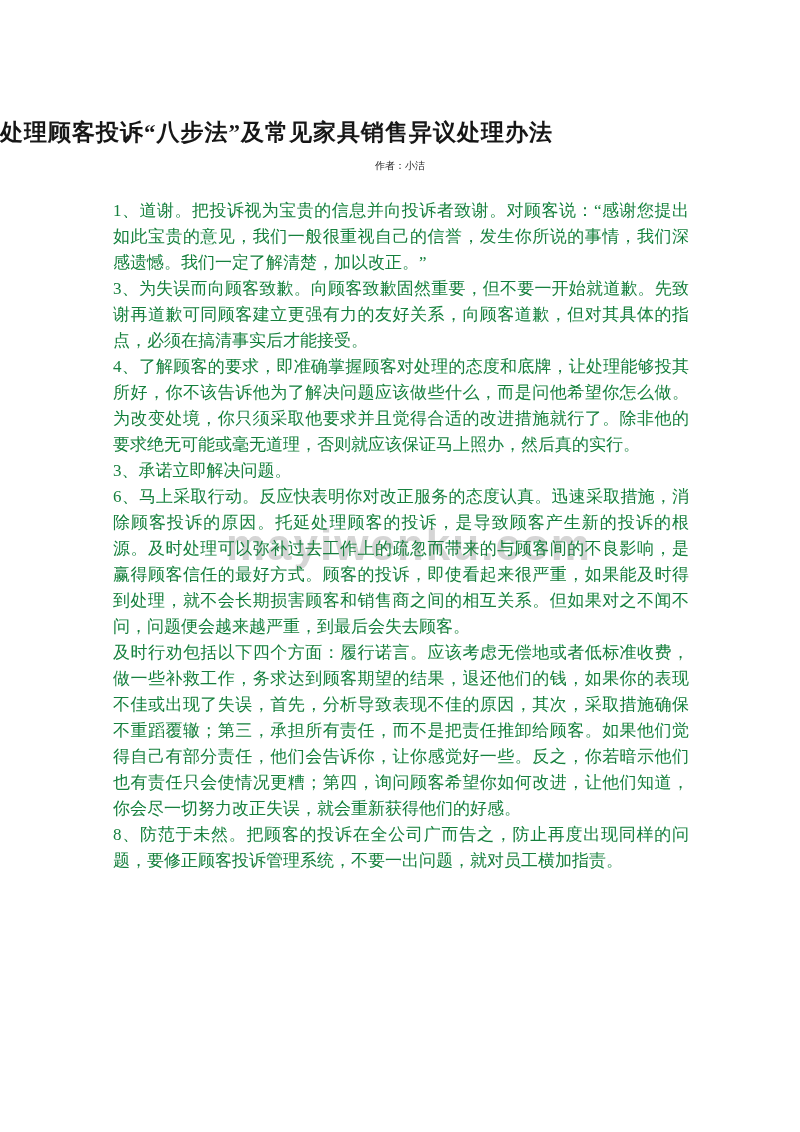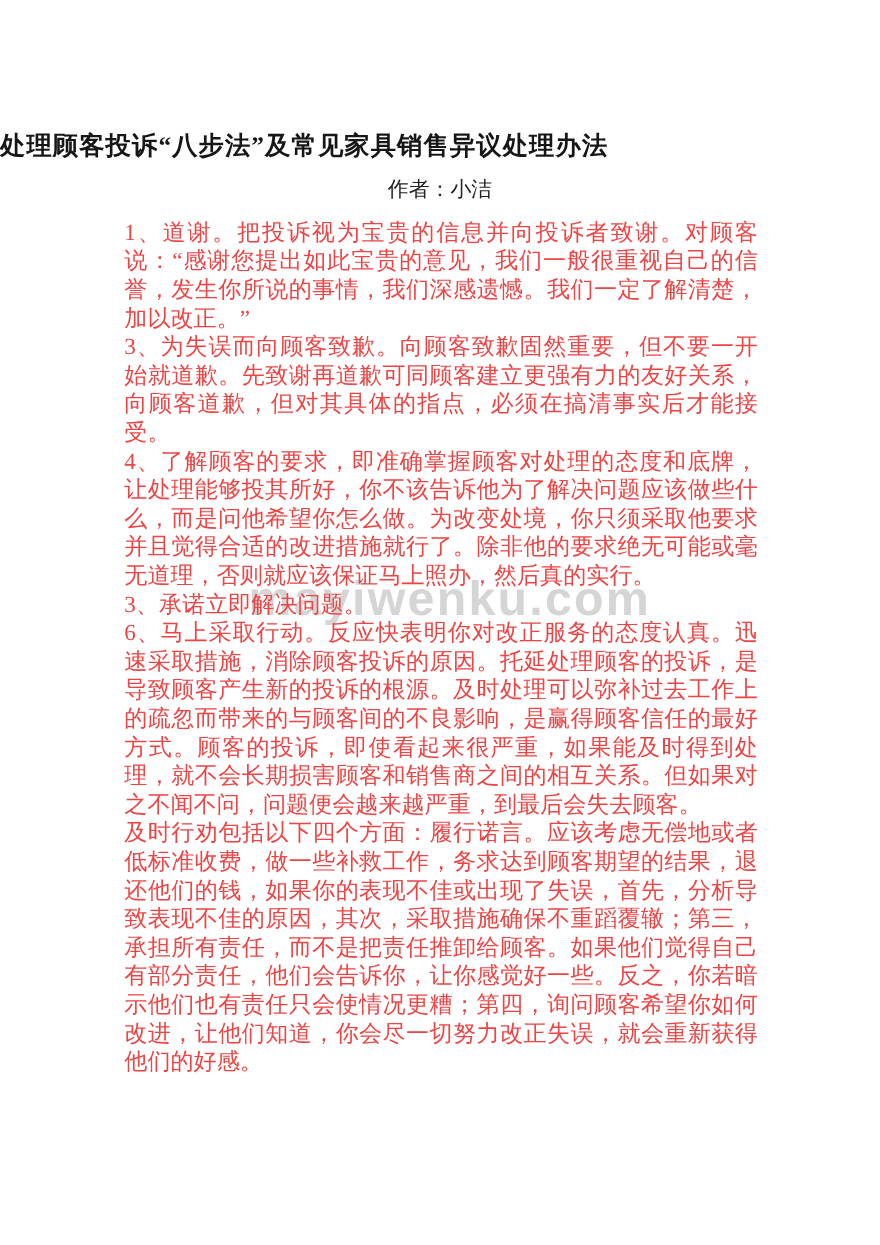--- a/index.html
+++ b/index.html
@@ -26,37 +26,37 @@
     font-weight: bold;
     letter-spacing: 1px;
     color: #161616;
   }
   .author-line {
     position: absolute;
     top: 159px;
     left: 0;
     width: 100%;
     text-align: center;
-    font-size: 19px;
+    font-size: 10px;
     color: #222222;
   }
   .body-text {
     position: absolute;
     top: 198px;
     left: 113px;
     width: 576px;
     z-index: 1;
   }
   .body-text p {
     margin: 0;
-    font-size: 21px;
+    font-size: 17px;
     line-height: 26px;
     text-align: justify;
     text-justify: inter-ideograph;
-    color: #ef4444;
+    color: #15803d;
   }
   .watermark {
     position: absolute;
     top: 520px;
     left: 226px;
     z-index: 0;
     font-family: "Liberation Sans", "DejaVu Sans", sans-serif;
     font-size: 44px;
     font-weight: bold;
     letter-spacing: 2px;
@@ -77,15 +77,16 @@
 
   <div class="author-line">作者：小洁</div>
 
   <div class="body-text">
     <p>1、道谢。把投诉视为宝贵的信息并向投诉者致谢。对顾客说：“感谢您提出如此宝贵的意见，我们一般很重视自己的信誉，发生你所说的事情，我们深感遗憾。我们一定了解清楚，加以改正。”</p>
     <p>3、为失误而向顾客致歉。向顾客致歉固然重要，但不要一开始就道歉。先致谢再道歉可同顾客建立更强有力的友好关系，向顾客道歉，但对其具体的指点，必须在搞清事实后才能接受。</p>
     <p>4、了解顾客的要求，即准确掌握顾客对处理的态度和底牌，让处理能够投其所好，你不该告诉他为了解决问题应该做些什么，而是问他希望你怎么做。为改变处境，你只须采取他要求并且觉得合适的改进措施就行了。除非他的要求绝无可能或毫无道理，否则就应该保证马上照办，然后真的实行。</p>
     <p>3、承诺立即解决问题。</p>
     <p>6、马上采取行动。反应快表明你对改正服务的态度认真。迅速采取措施，消除顾客投诉的原因。托延处理顾客的投诉，是导致顾客产生新的投诉的根源。及时处理可以弥补过去工作上的疏忽而带来的与顾客间的不良影响，是赢得顾客信任的最好方式。顾客的投诉，即使看起来很严重，如果能及时得到处理，就不会长期损害顾客和销售商之间的相互关系。但如果对之不闻不问，问题便会越来越严重，到最后会失去顾客。</p>
     <p>及时行劝包括以下四个方面：履行诺言。应该考虑无偿地或者低标准收费，做一些补救工作，务求达到顾客期望的结果，退还他们的钱，如果你的表现不佳或出现了失误，首先，分析导致表现不佳的原因，其次，采取措施确保不重蹈覆辙；第三，承担所有责任，而不是把责任推卸给顾客。如果他们觉得自己有部分责任，他们会告诉你，让你感觉好一些。反之，你若暗示他们也有责任只会使情况更糟；第四，询问顾客希望你如何改进，让他们知道，你会尽一切努力改正失误，就会重新获得他们的好感。</p>
+    <p>8、防范于未然。把顾客的投诉在全公司广而告之，防止再度出现同样的问题，要修正顾客投诉管理系统，不要一出问题，就对员工横加指责。</p>
   </div>
 
 </div>
 
 </body></html>

